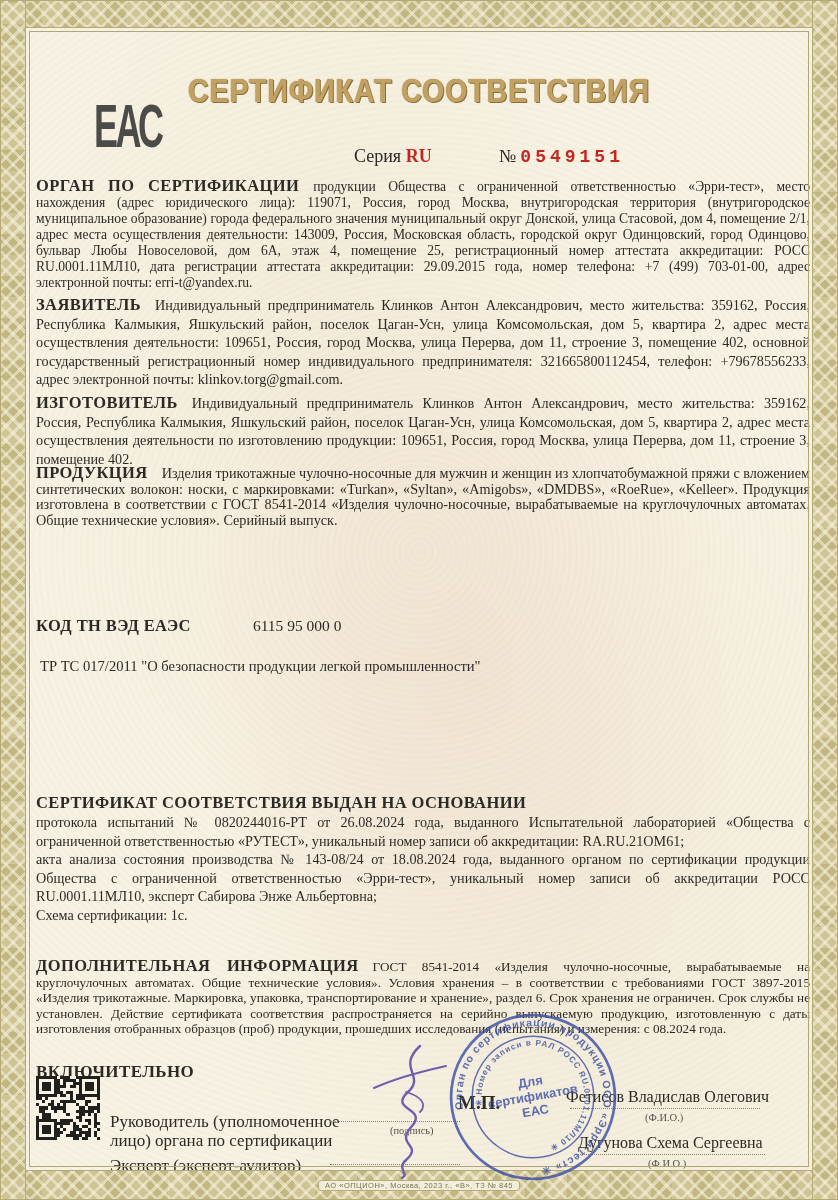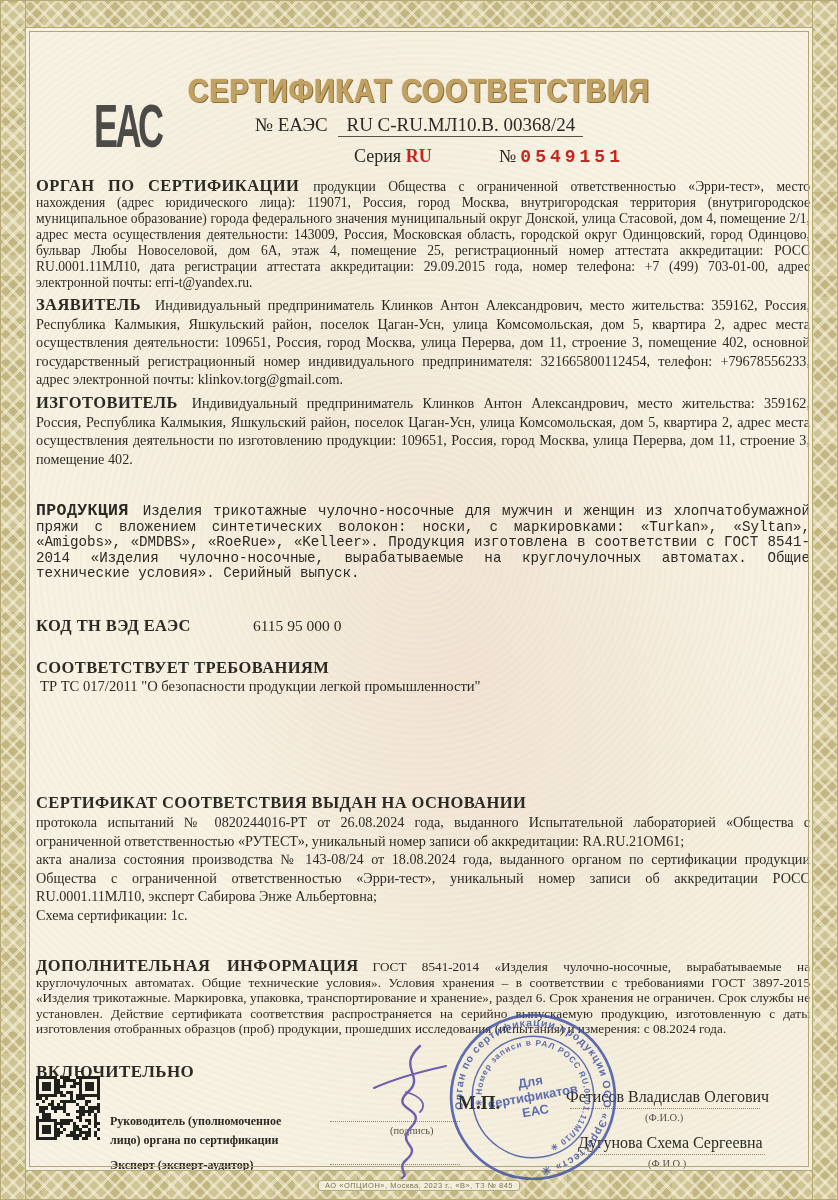--- a/index.html
+++ b/index.html
@@ -70,21 +70,21 @@
   .validity .vh{font-weight:bold;letter-spacing:.4px;}
   .vline{display:inline-block;border-bottom:1px dotted #8b8468;text-align:center;font-size:17px;}
   .v1{width:220px;margin-left:8px;}
   .v2{width:250px;margin-left:10px;}
   .po{font-weight:bold;margin-left:34px;letter-spacing:.4px;}
   .incl{position:absolute;left:36px;top:1062px;font-weight:bold;font-size:17px;letter-spacing:.4px;z-index:2;}
   
   .qr{position:absolute;left:36px;top:1076px;width:64px;height:64px;display:grid;
     grid-template-columns:repeat(21,1fr);grid-template-rows:repeat(21,1fr);background:#f7f2e3;z-index:2;}
   .qr i{background:#20201c;}
-  .siglabel{position:absolute;left:110px;width:240px;font-size:12px;font-weight:700;line-height:19px;z-index:2;}
+  .siglabel{position:absolute;left:110px;width:240px;font-size:17px;font-weight:400;line-height:19px;z-index:2;}
   .sigline{position:absolute;border-bottom:1px dotted #8b8468;width:130px;z-index:2;}
   .caption{position:absolute;font-size:10.5px;color:#55524a;z-index:2;}
   .fio-name{position:absolute;font-size:16px;z-index:2;white-space:nowrap;}
   .fio-line{position:absolute;border-bottom:1px dotted #8b8468;width:190px;z-index:2;}
   .mp{position:absolute;left:458px;top:1092px;font-size:19px;font-weight:bold;z-index:2;}
   .stamp{position:absolute;left:441px;top:1005px;z-index:4;opacity:.82;transform:rotate(-10deg);}
   .sigpath{position:absolute;left:362px;top:1042px;z-index:4;}
   .imprint{position:absolute;left:0;bottom:8px;width:100%;text-align:center;z-index:6;}
   .imprint span{display:inline-block;background:rgba(247,243,228,.85);border:1px solid #b5ab7c;border-radius:3px;
     padding:0 6px;font-family:"Liberation Sans", sans-serif;font-size:7.5px;color:#7b7450;letter-spacing:.5px;}
@@ -96,55 +96,50 @@
 
   <div class="bedge b-top"></div>
   <div class="bedge b-bot"></div>
   <div class="bedge b-left"></div>
   <div class="bedge b-right"></div>
   <div class="innerline"></div>
 
   <div class="eac">ЕАС</div>
   <div class="doctitle"><i>СЕРТИФИКАТ СООТВЕТСТВИЯ</i></div>
 
-  <div class="numline">
-    <span class="lbl">№ ЕАЭС</span>
-    <span class="val">RU C-RU.МЛ10.В. 00368/24</span>
-  </div>
   <div class="serline">
     <span>Серия</span>
     <span class="red">RU</span>
     <span class="gap"></span>
     <span>№</span>
     <span class="serno">0549151</span>
   </div>
 
   <div class="sec t13" style="top:178px;">
     <p><span class="h hgap">ОРГАН ПО СЕРТИФИКАЦИИ</span><span>продукции Общества с ограниченной ответственностью «Эрри-тест», место нахождения (адрес юридического лица): 119071, Россия, город Москва, внутригородская территория (внутригородское муниципальное образование) города федерального значения муниципальный округ Донской, улица Стасовой, дом 4, помещение 2/1, адрес места осуществления деятельности: 143009, Россия, Московская область, городской округ Одинцовский, город Одинцово, бульвар Любы Новоселовой, дом 6А, этаж 4, помещение 25, регистрационный номер аттестата аккредитации: РОСС RU.0001.11МЛ10, дата регистрации аттестата аккредитации: 29.09.2015 года, номер телефона: +7 (499) 703-01-00, адрес электронной почты: erri-t@yandex.ru.</span></p>
   </div>
 
   <div class="sec t14" style="top:296px;">
     <p><span class="h hgap">ЗАЯВИТЕЛЬ</span><span>Индивидуальный предприниматель Клинков Антон Александрович, место жительства: 359162, Россия, Республика Калмыкия, Яшкульский район, поселок Цаган-Усн, улица Комсомольская, дом 5, квартира 2, адрес места осуществления деятельности: 109651, Россия, город Москва, улица Перерва, дом 11, строение 3, помещение 402, основной государственный регистрационный номер индивидуального предпринимателя: 321665800112454, телефон: +79678556233, адрес электронной почты: klinkov.torg@gmail.com.</span></p>
   </div>
 
   <div class="sec t14" style="top:394px;">
     <p><span class="h hgap">ИЗГОТОВИТЕЛЬ</span><span>Индивидуальный предприниматель Клинков Антон Александрович, место жительства: 359162, Россия, Республика Калмыкия, Яшкульский район, поселок Цаган-Усн, улица Комсомольская, дом 5, квартира 2, адрес места осуществления деятельности по изготовлению продукции: 109651, Россия, город Москва, улица Перерва, дом 11, строение 3, помещение 402.</span></p>
   </div>
 
-  <div class="sec t15" style="top:503px;font-family:Liberation Mono, monospace;">
+  <div class="sec t15" style="top:465px;">
     <p><span class="h hgap">ПРОДУКЦИЯ</span><span>Изделия трикотажные чулочно-носочные для мужчин и женщин из хлопчатобумажной пряжи с вложением синтетических волокон: носки, с маркировками: «Turkan», «Syltan», «Amigobs», «DMDBS», «RoeRue», «Kelleer». Продукция изготовлена в соответствии с ГОСТ 8541-2014 «Изделия чулочно-носочные, вырабатываемые на круглочулочных автоматах. Общие технические условия». Серийный выпуск.</span></p>
   </div>
 
   <div class="sec" style="top:616px;text-align:left;">
     <span class="h">КОД ТН ВЭД ЕАЭС</span>
     <span class="code">6115 95 000 0</span>
   </div>
 
   <div class="sec" style="top:658px;text-align:left;">
-    <p class="blockh">СООТВЕТСТВУЕТ ТРЕБОВАНИЯМ</p>
     <p class="req" style="margin-left:4px;">ТР ТС 017/2011 "О безопасности продукции легкой промышленности"</p>
   </div>
 
   <div class="sec" style="top:793px;">
     <p class="blockh">СЕРТИФИКАТ СООТВЕТСТВИЯ ВЫДАН НА ОСНОВАНИИ</p>
     <p class="t14">протокола испытаний № 0820244016-РТ от 26.08.2024 года, выданного Испытательной лабораторией «Общества с ограниченной ответственностью «РУТЕСТ», уникальный номер записи об аккредитации: RA.RU.21ОМ61;</p>
     <p class="t14">акта анализа состояния производства № 143-08/24 от 18.08.2024 года, выданного органом по сертификации продукции Общества с ограниченной ответственностью «Эрри-тест», уникальный номер записи об аккредитации РОСС RU.0001.11МЛ10, эксперт Сабирова Энже Альбертовна;</p>
     <p class="t14" style="text-align:left;">Схема сертификации: 1с.</p>
   </div>
 

